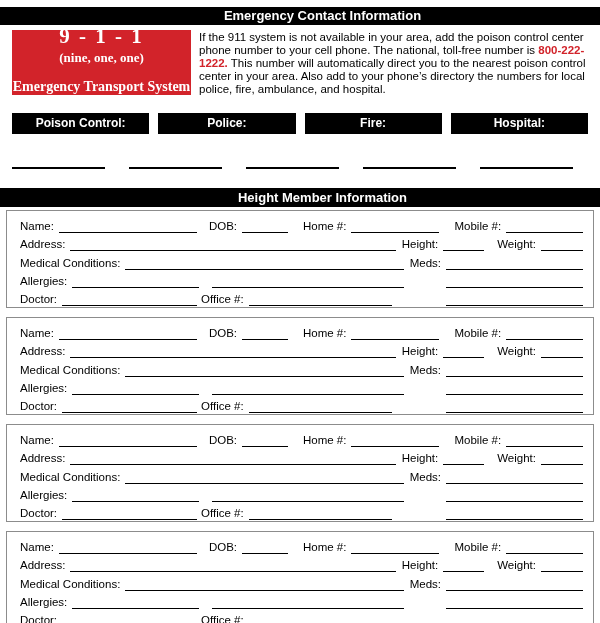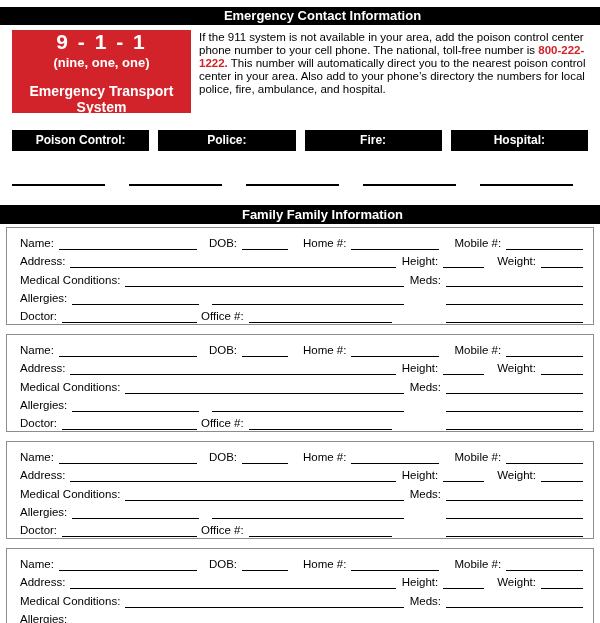--- a/index.html
+++ b/index.html
@@ -14,23 +14,23 @@
   .bar {
     background: #000; color: #fff; font-weight: bold;
     font-size: 13px; text-align: center;
     height: 18px; line-height: 18px; margin-top: 7px; padding-left: 45px;
   }
   .bar.family { margin-top: 19px; height: 19px; line-height: 19px; }
 
   .info { display: flex; margin: 5px 12px 0 12px; gap: 8px; }
   .badge {
     background: #d2232a; color: #fff;
-    width: 179px; min-width: 179px; height: 83px;
-    display: flex; flex-direction: column; justify-content: space-between;
-    text-align: center; font-weight: bold;
+    width: 179px; min-width: 179px; height: 65px;
+    display: flex; flex-direction: column; justify-content: flex-end;
+    text-align: center; font-weight: bold; font-family: Liberation Serif, serif;
   }
   .badge .num { font-size: 21px; letter-spacing: 2px; }
   .badge .phon { font-size: 13px; margin-top: 1px; }
   .badge .cap { font-size: 14px; margin-top: 13px; }
   .intro { font-size: 11.5px; line-height: 13px; padding-top: 1px; }
   .intro .phone { color: #d2232a; font-weight: bold; }
 
   .numbers { display: flex; gap: 9px; margin: 17px 12px 8px 12px; }
   .numbers .nbox {
     flex: 1; background: #000; color: #fff; font-weight: bold;
@@ -99,21 +99,21 @@
         <span class="nline"></span>
       </div>
     <div class="cell">
         <span class="nline"></span>
       </div>
     <div class="cell">
         <span class="nline"></span>
       </div>
   </div>
 
-  <div class="bar family">Family Family Information</div>
+  <div class="bar family">Height Member Information</div>
 
   <div class="member first">
     <div class="row">
       <span class="lbl">Name:</span>
         <span class="fl w138 mr12"></span>
       <span class="lbl">DOB:</span>
         <span class="fl w46 mr15"></span>
       <span class="lbl">Home #:</span>
         <span class="fl w88 mr15"></span>
       <span class="lbl">Mobile #:</span>

